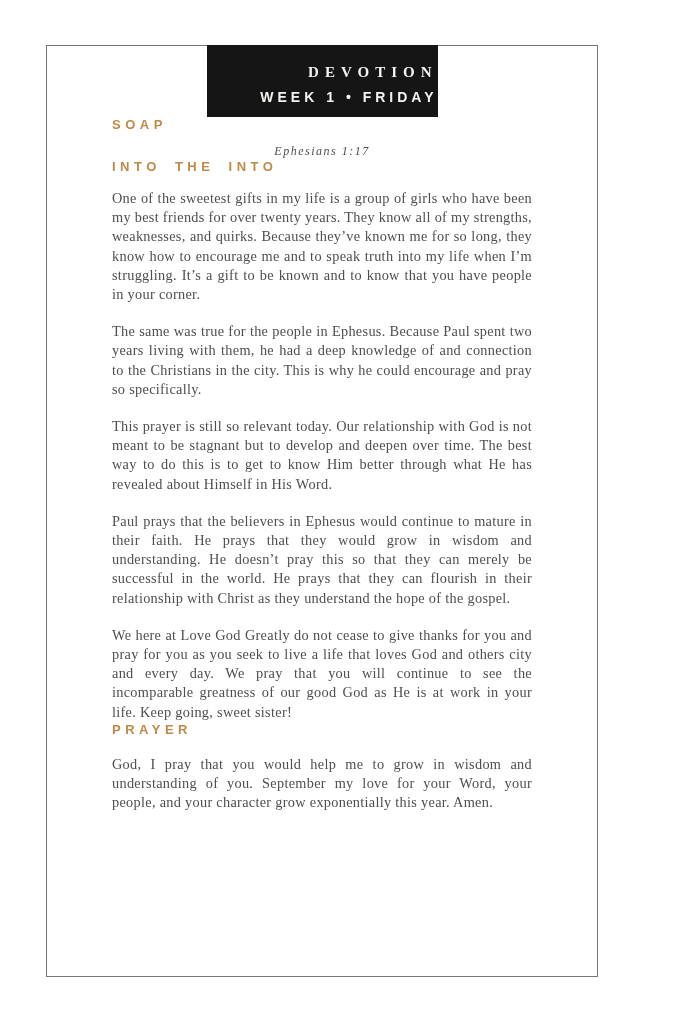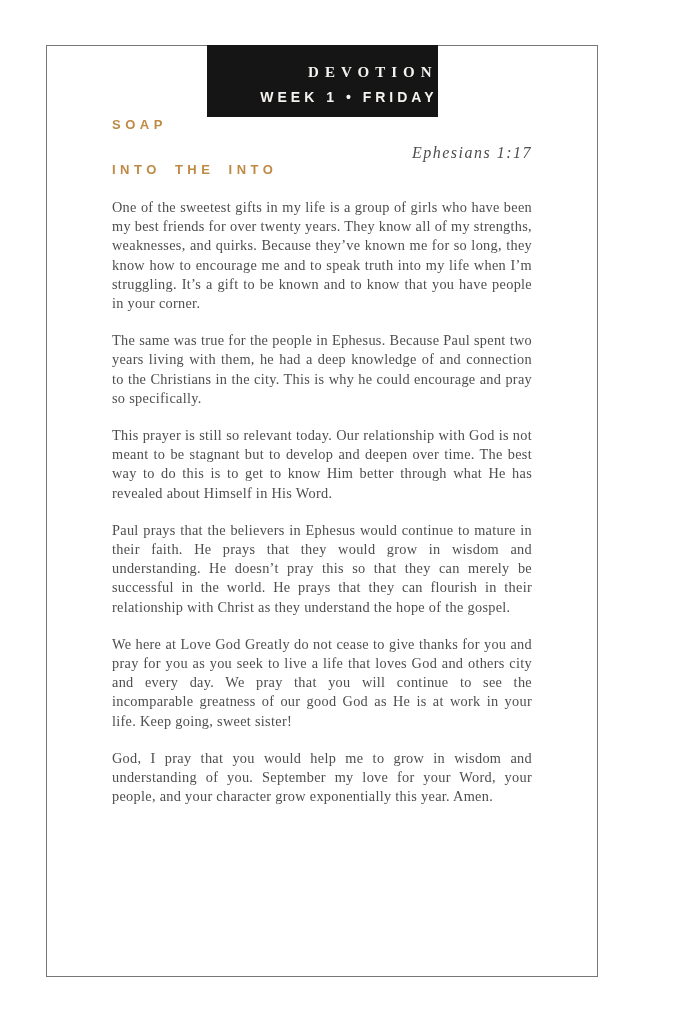--- a/index.html
+++ b/index.html
@@ -61,23 +61,23 @@
     font-size: 13px;
     font-weight: 700;
     letter-spacing: 4.5px;
     word-spacing: 6px;
     color: #bf8a45;
     margin: 0;
   }
   .soap-heading { margin-top: 64px; }
   .ref {
     font-style: italic;
-    font-size: 16px;
+    font-size: 12px;
     letter-spacing: 1.5px;
-    text-align: right;
+    text-align: center;
     color: #4e4e4e;
     margin-top: 12px;
   }
   .verse {
     font-style: italic;
     font-size: 13.8px;
     line-height: 15.6px;
     letter-spacing: 0.8px;
     text-align: center;
     color: #4e4e4e;
@@ -85,21 +85,21 @@
     margin: 8px auto 0 auto;
   }
   .itt-heading { margin-top: 30px; }
   .content p.body {
     font-size: 14.3px;
     line-height: 19.2px;
     letter-spacing: 0.3px;
     text-align: justify;
     margin: 18px 0 0 0;
   }
-  .content p.body.first { margin-top: 21px; }
+  .content p.body.first { margin-top: 15px; }
   .prayer-heading { margin-top: 34px; }
 </style>
 </head>
 <body>
 
 <div class="canvas">
   <div class="frame">
 
     <div class="header-box">
       <div class="header-title">DEVOTION</div>
@@ -118,18 +118,19 @@
       <p class="body first">One of the sweetest gifts in my life is a group of girls who have been my best friends for over twenty years. They know all of my strengths, weaknesses, and quirks. Because they’ve known me for so long, they know how to encourage me and to speak truth into my life when I’m struggling. It’s a gift to be known and to know that you have people in your corner.</p>
 
       <p class="body">The same was true for the people in Ephesus. Because Paul spent two years living with them, he had a deep knowledge of and connection to the Christians in the city. This is why he could encourage and pray so specifically.</p>
 
       <p class="body">This prayer is still so relevant today. Our relationship with God is not meant to be stagnant but to develop and deepen over time. The best way to do this is to get to know Him better through what He has revealed about Himself in His Word.</p>
 
       <p class="body">Paul prays that the believers in Ephesus would continue to mature in their faith. He prays that they would grow in wisdom and understanding. He doesn’t pray this so that they can merely be successful in the world. He prays that they can flourish in their relationship with Christ as they understand the hope of the gospel.</p>
 
       <p class="body">We here at Love God Greatly do not cease to give thanks for you and pray for you as you seek to live a life that loves God and others city and every day. We pray that you will continue to see the incomparable greatness of our good God as He is at work in your life. Keep going, sweet sister!</p>
 
+      <h2 class="gold prayer-heading">PRAYER</h2>
 
       <p class="body">God, I pray that you would help me to grow in wisdom and understanding of you. September my love for your Word, your people, and your character grow exponentially this year. Amen.</p>
 
     </div>
   </div>
 </div>
 
 </body></html>

